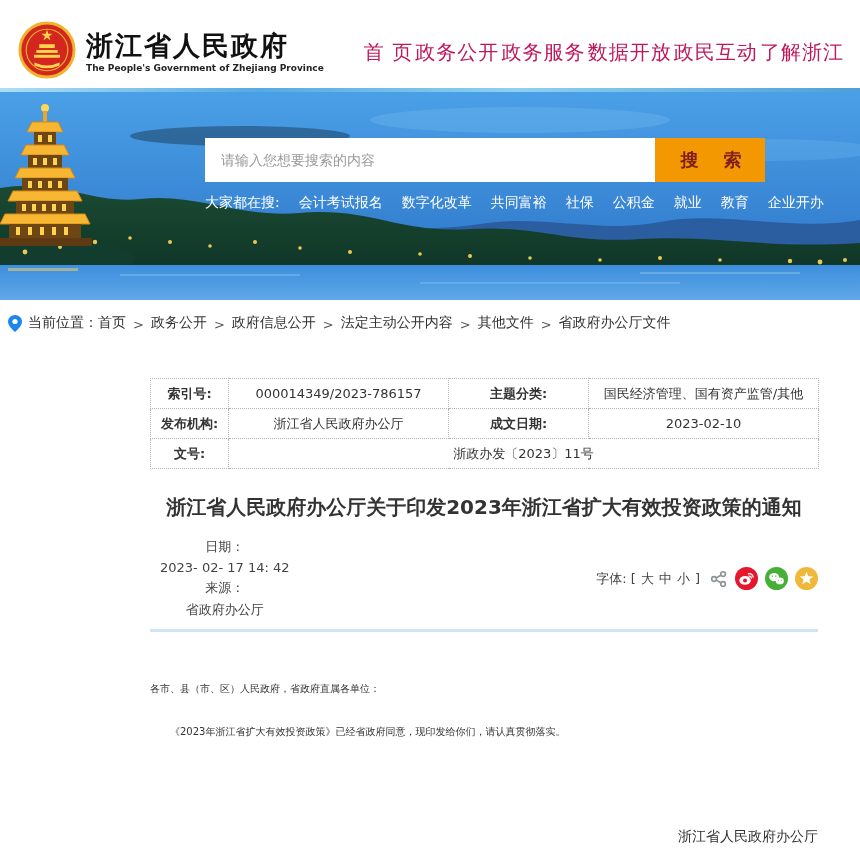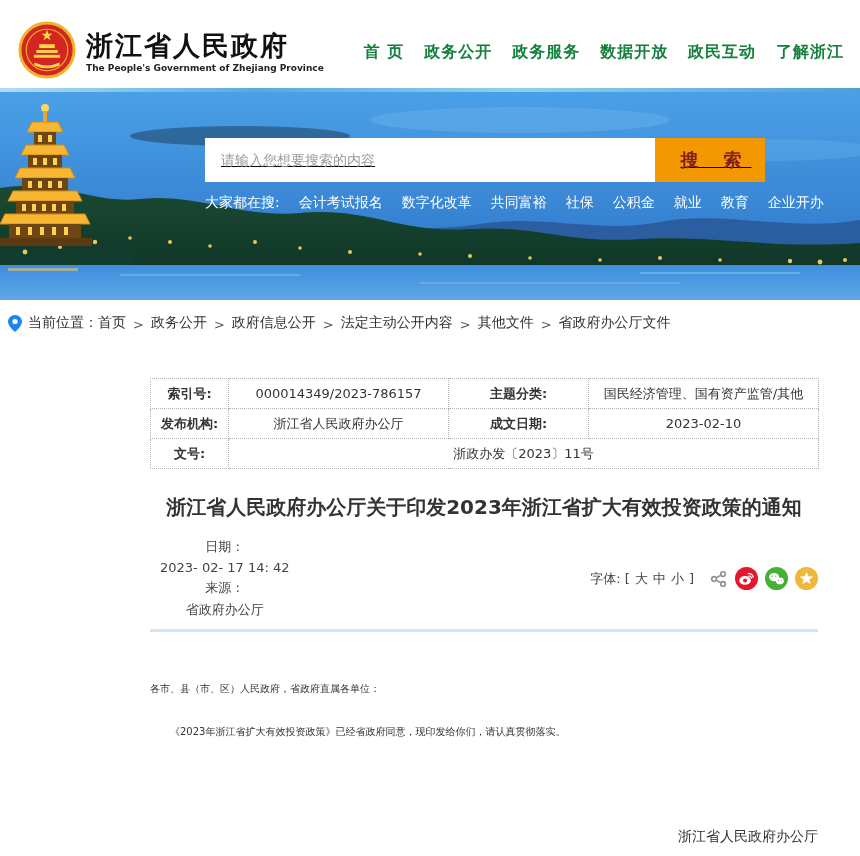--- a/index.html
+++ b/index.html
@@ -5,28 +5,28 @@
   * { margin:0; padding:0; box-sizing:border-box; }
   html,body { width:860px; height:856px; overflow:hidden; background:#fff;
     font-family:"DejaVu Sans","Liberation Sans",sans-serif; }
 
   
   .topbar { height:88px; display:flex; align-items:center; background:#fff; padding:16px 10px 0 18px; }
   .brand { display:flex; align-items:center; gap:10px; min-width:270px; }
   .brand-text .site-title { font-size:27px; font-weight:bold; color:#111; letter-spacing:2px; line-height:1.1; }
   .brand-text .site-sub { font-size:9px; font-weight:bold; color:#222; margin-top:3px; }
   .topnav { display:flex; flex:1; justify-content:space-between; padding:0 6px 0 40px; }
-  .topnav a { font-size:16px; font-weight:bold; color:#15803d; text-decoration:none; letter-spacing:1px; cursor:pointer; }
+  .topnav a { font-size:20px; font-weight:normal; color:#be185d; text-decoration:none; letter-spacing:1px; cursor:pointer; }
 
   
   .banner { position:relative; width:860px; height:212px; overflow:hidden; }
   .banner-strip { position:absolute; top:0; left:0; width:100%; height:4px;
     background:linear-gradient(90deg,#aedef5,#57a9e2 30%,#8fd0f0 60%,#4e9fd8); }
   .banner svg.scene { position:absolute; top:4px; left:0; }
-  .search-row { position:absolute; top:50px; left:205px; display:flex;text-decoration:underline; }
+  .search-row { position:absolute; top:50px; left:205px; display:flex; }
   .search-input { width:450px; height:44px; border:none; outline:none; background:#fff;
     padding:0 16px; font-size:14px; color:#333; }
   .search-input::placeholder { color:#9a9a9a; }
   .search-btn { width:110px; height:44px; border:none; background:#f39800; color:#7f1d1d;
     font-size:18px; font-weight:bold; letter-spacing:10px; padding-left:12px; cursor:pointer; }
   .hot-row { position:absolute; top:106px; left:205px; width:620px; display:flex; gap:19px;
     font-size:14px; color:#fff; white-space:nowrap; }
   .hot-row a { color:#fff; text-decoration:none; cursor:pointer; }
 
   
@@ -42,21 +42,21 @@
     text-align:center; vertical-align:middle; padding:0 6px; }
   table.meta td.lbl { font-weight:bold; }
   .c1{width:78px;} .c2{width:220px;} .c3{width:140px;} .c4{width:230px;}
 
   h1.doc-title { margin:24px auto 0; max-width:648px; text-align:center;
     font-size:20px; line-height:1.45; color:#333; font-weight:bold; }
 
   .meta-row { display:flex; align-items:center; margin-top:16px; padding-left:10px; font-size:13px; color:#444; }
   .meta-left { display:flex; gap:4px; align-items:center;flex-direction:column; }
   .meta-left .gap { }
-  .meta-right { margin-left:auto; display:flex; align-items:center; gap:6px; }
+  .meta-right { margin-left:auto; display:flex; align-items:center; }
   .font-ctl { display:flex; align-items:center; gap:5px; font-size:13px; color:#444; }
   .font-ctl span.size { cursor:pointer; }
   .share-icons { display:flex; align-items:center; gap:7px; margin-left:10px; }
   .share-icons .ic { display:inline-flex; cursor:pointer; }
 
   .divider { height:3px; background:#cfe4f4; margin-top:10px; }
 
   .doc-body p { font-size:10px; color:#333; line-height:1.7; }
   .p1 { margin-top:48px; }
   .p2 { margin-top:26px; text-indent:2em; }

